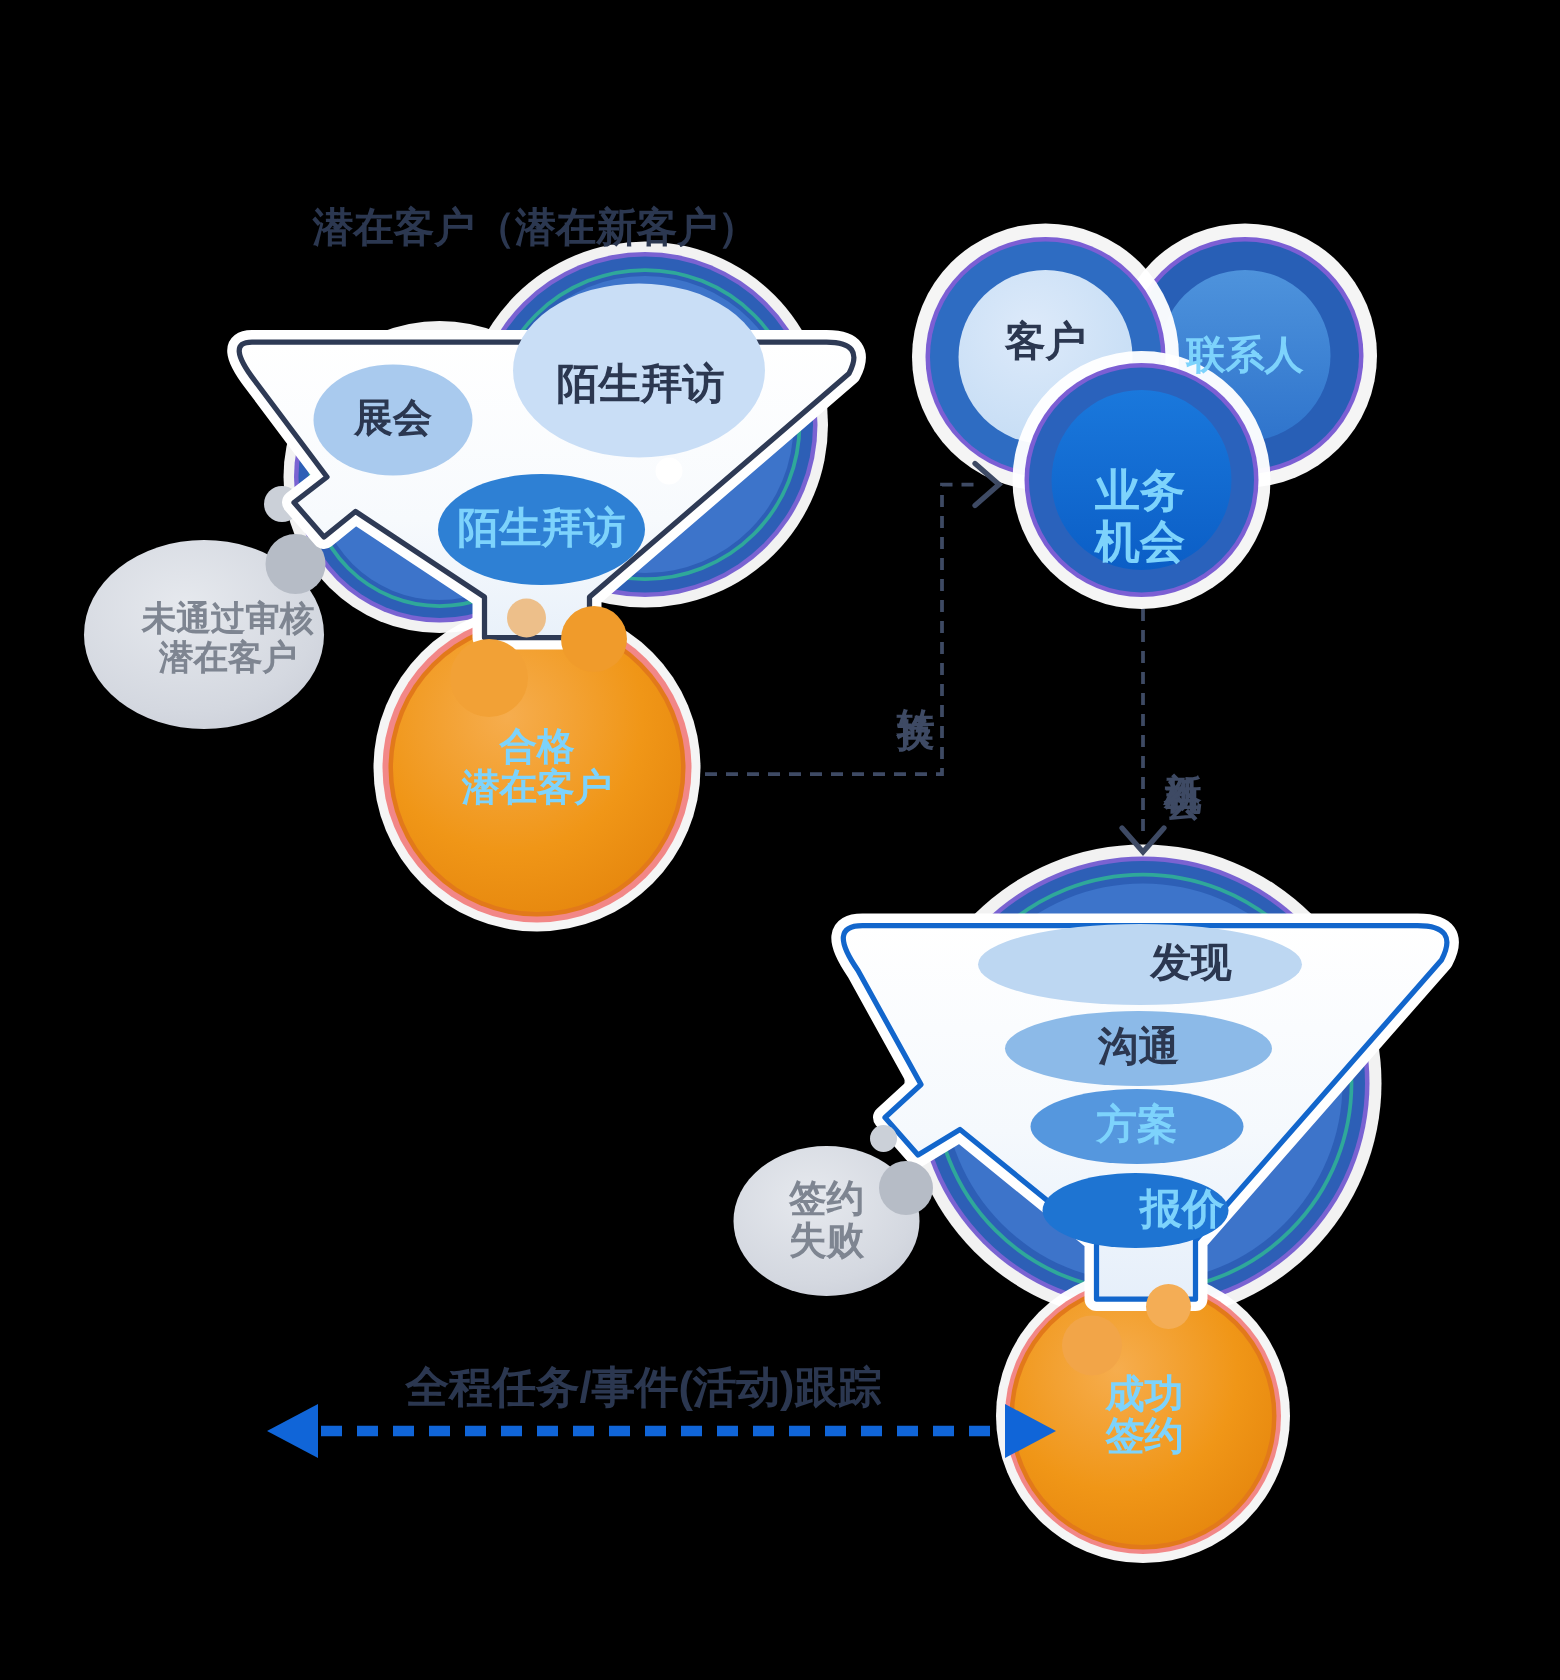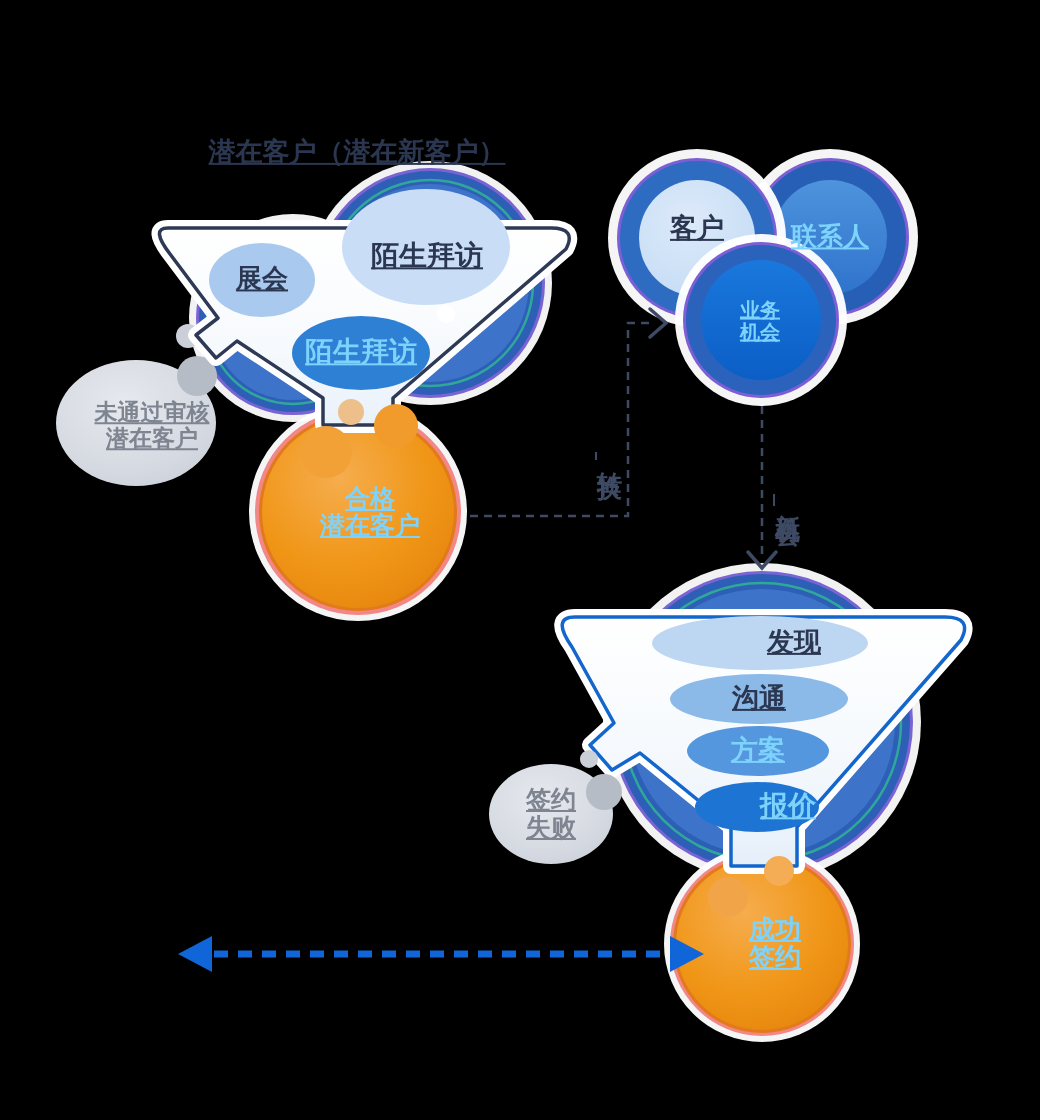--- a/index.html
+++ b/index.html
@@ -5,36 +5,36 @@
   html,body{margin:0;padding:0;background:#000;}
   #stage{
     position:relative;width:1040px;height:1120px;margin:0 auto;overflow:hidden;
     font-family:"Liberation Sans","DejaVu Sans",sans-serif;
     background:#000;
   }
   #diagram-svg{position:absolute;left:0;top:0;}
   .label{
     position:absolute;transform:translate(-50%,-50%);
     font-weight:700;color:#2b3750;text-align:center;
-    white-space:nowrap;line-height:1.12;z-index:5;text-decoration:underline;
+    white-space:nowrap;line-height:1.12;z-index:5;
   }
   .label.white{color:#7dd3fc;}
   .label.gray{color:#7e8591;}
   .label.vert{
     writing-mode:vertical-rl;text-orientation:upright;
     color:#3e4a64;letter-spacing:4px;white-space:normal;
   }
   .s23{font-size:23px;}
-  .s24{font-size:20px;}
+  .s24{font-size:30px;margin-top:24px;}
   .s25{font-size:25px;}
   .s26{font-size:26px;}
   .s27{font-size:27px;}
   .s28{font-size:28px;text-align:center;}
   .s29{font-size:29px;}
-  .lh-tight{line-height:1.08;margin-left:12px;}
+  .lh-tight{line-height:1.08;}
 </style>
 </head>
 <body>
 
 <div id="stage">
 
   <svg id="diagram-svg" width="1040" height="1120" viewBox="0 0 1040 1120">
     <defs>
       <radialGradient id="gOrange" cx="40%" cy="32%" r="85%">
         <stop offset="0%" stop-color="#f6ad4e"></stop>
@@ -216,14 +216,15 @@
   <div class="label s25 gray" style="left:551px;top:813px">
     <div>签约</div>
     <div>失败</div>
   </div>
 
   <div class="label s26 white lh-tight" style="left:763px;top:943px">
     <div>成功</div>
     <div>签约</div>
   </div>
 
+  <div class="label s29" style="left:429px;top:926px">全程任务/事件(活动)跟踪</div>
 
 </div>
 
 </body></html>

